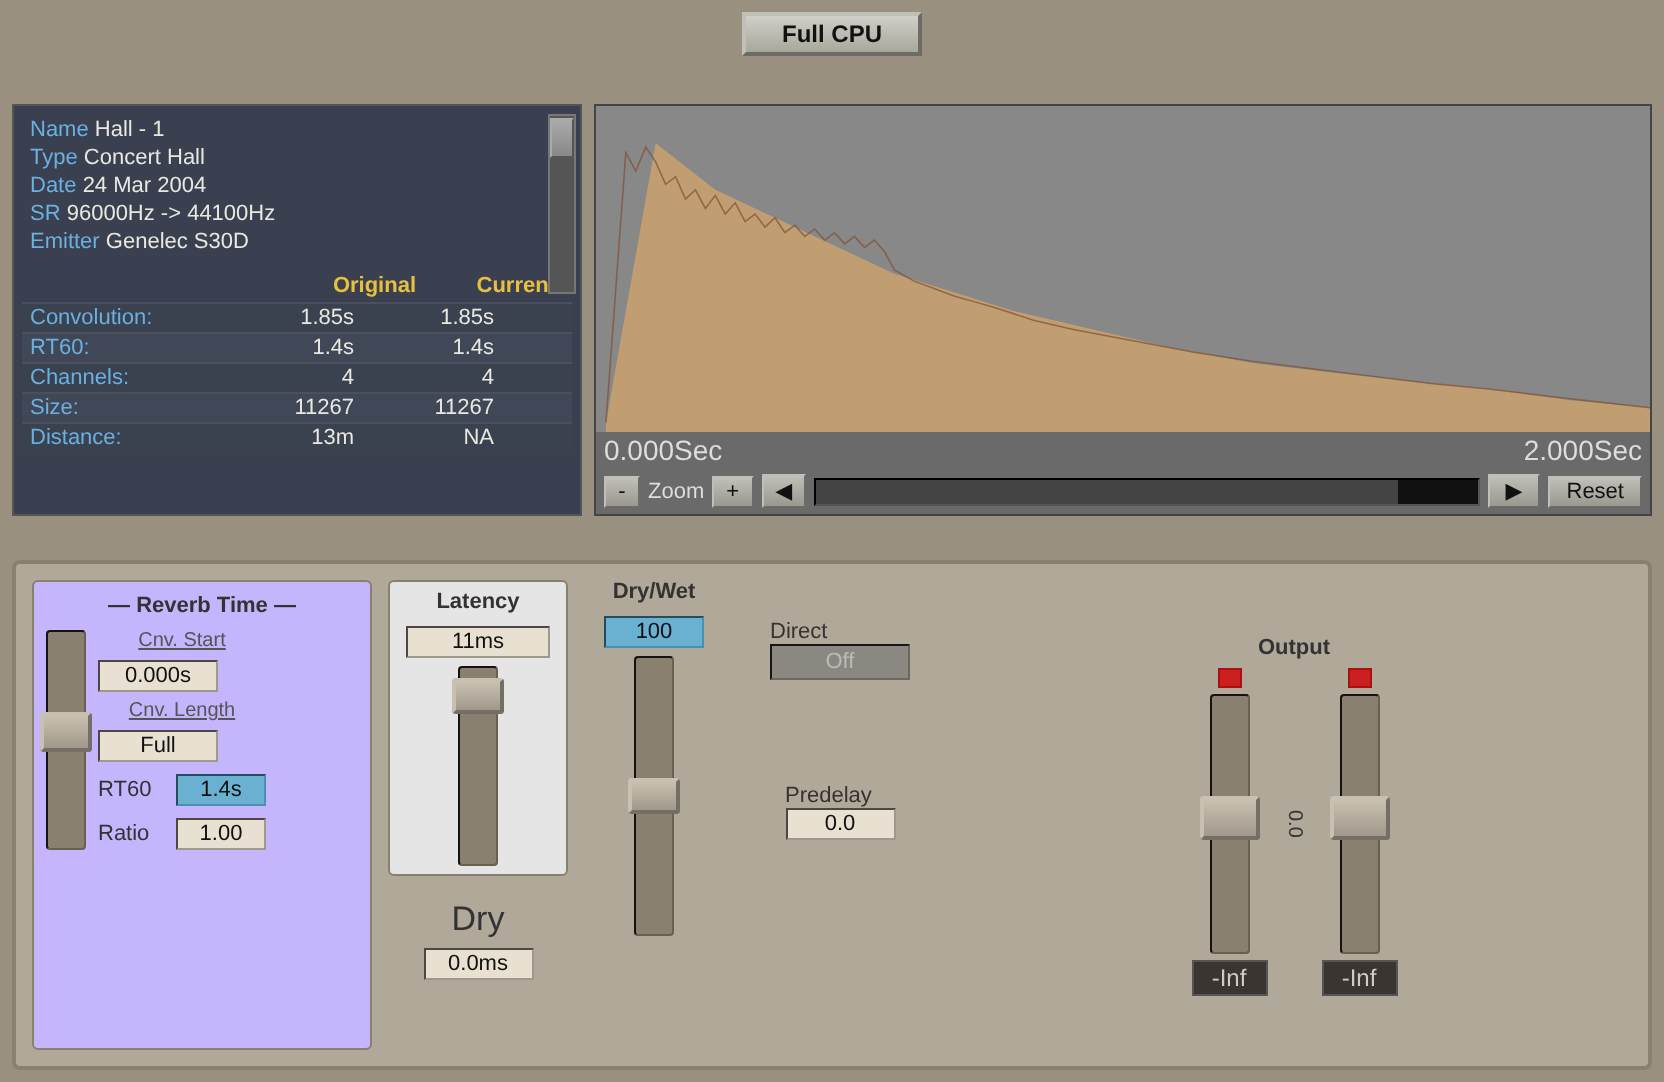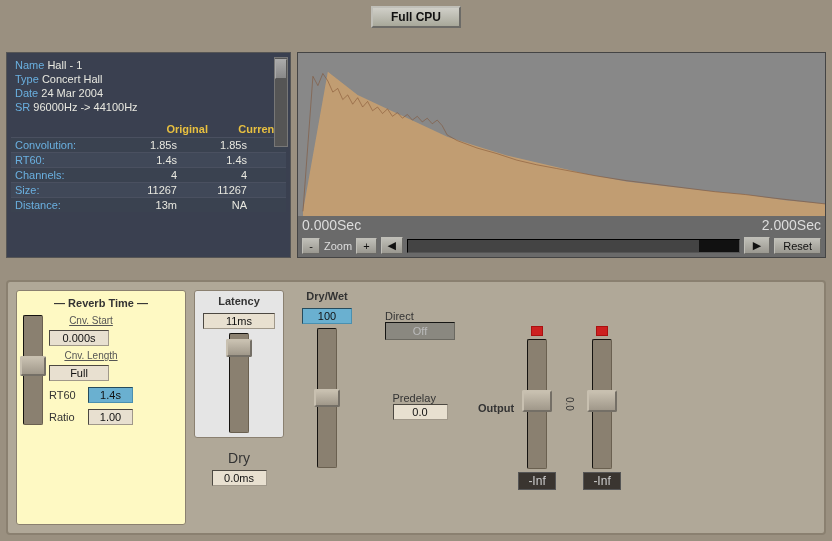--- a/index.html
+++ b/index.html
@@ -191,21 +191,21 @@
       border: 2px solid #8a8070;
       border-radius: 4px;
       display: flex;
       gap: 8px;
       padding: 8px;
     }
 
     
     .reverb-time {
       width: 170px;
-      background: #fef9c3;
+      background: #c4b5fd;
       border: 1px solid #8a8070;
       border-radius: 3px;
       padding: 6px;
       display: flex;
       flex-direction: column;
       gap: 4px;
     }
     .section-title {
       text-align: center;
       font-size: 11px;
@@ -338,21 +338,21 @@
       height: 18px;
       background: linear-gradient(to bottom, #c8c0b0, #a0988a);
       border: 2px outset #c8c0b0;
       border-radius: 2px;
       position: absolute;
       left: -4px;
       top: 5px;
       cursor: pointer;
     }
     .dry-label {
-      font-size: 14px;
+      font-size: 17px;
       color: #333;
       margin-top: 8px;
     }
     .dry-input {
       background: #e8e0d0;
       border: 1px inset #a0988a;
       padding: 1px 4px;
       font-size: 11px;
       color: #111;
       text-align: center;
@@ -431,23 +431,24 @@
       font-size: 11px;
       color: #111;
       text-align: center;
       width: 55px;
     }
 
     
     .output-section {
       flex: 1;
       display: flex;
-      flex-direction: row;
-      align-items: center;
-      gap: 4px;
+      flex-direction: column;
+      align-items: center;
+      gap: 4px;
+      justify-content: center;
     }
     .output-title {
       font-size: 11px;
       color: #333;
       font-weight: bold;
     }
     .output-faders {
       display: flex;
       gap: 8px;
       align-items: flex-start;
@@ -516,20 +517,24 @@
           <span class="label">Type</span>
           <span class="value"> </span><span class="value">Concert Hall</span>
         </div>
         <div class="row">
           <span class="label">Date</span>
           <span class="value"> </span><span class="value">24 Mar 2004</span>
         </div>
         <div class="row">
           <span class="label">SR</span>
           <span class="value"> </span><span class="value">96000Hz -&gt; 44100Hz</span>
+        </div>
+        <div class="row">
+          <span class="label">Emitter</span>
+          <span class="value"> </span><span class="value">Genelec S30D</span>
         </div>
         <div class="scrollbar-right">
           <div class="scrollbar-thumb"></div>
         </div>
       </div>
 
       <div class="info-table">
         <div class="info-table-header">
           <span></span>
           <span class="col-label">Original</span>

